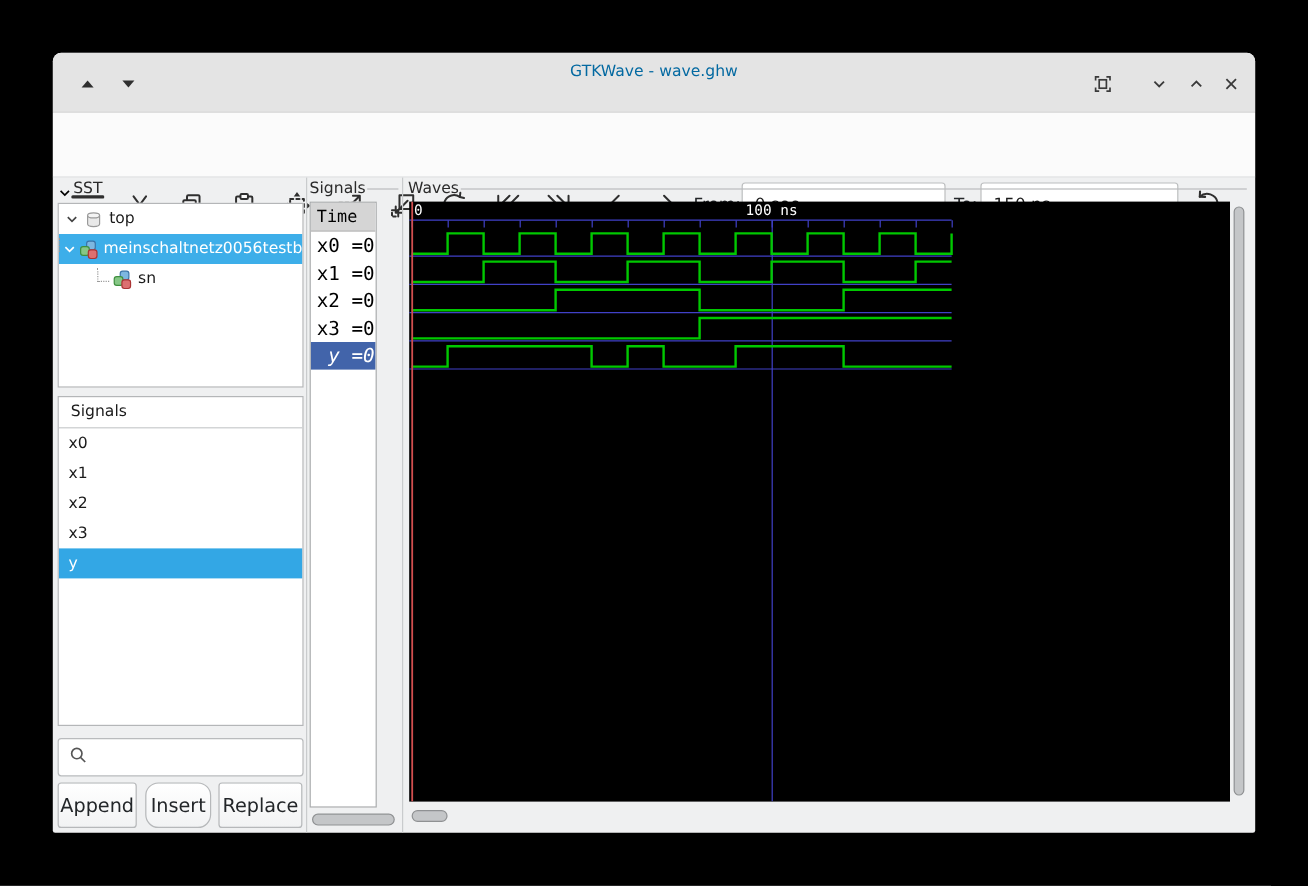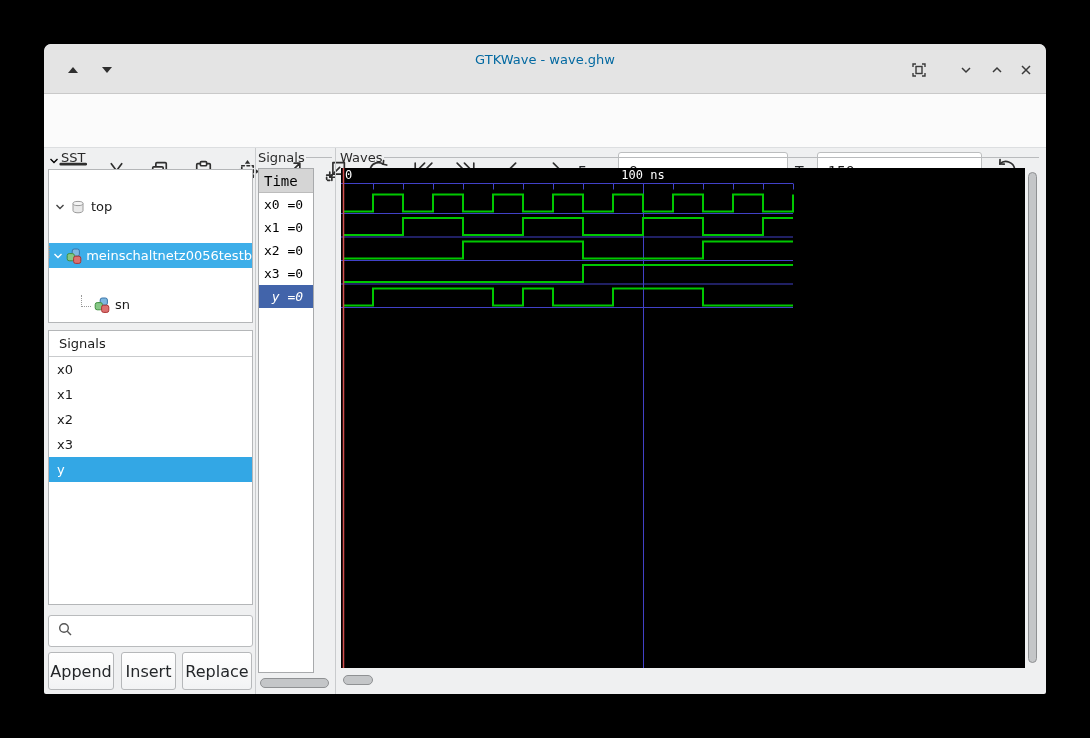--- a/index.html
+++ b/index.html
@@ -21,40 +21,40 @@
   .tool-input{position:absolute;top:58px;height:38px;border:1px solid #bcbebf;border-radius:3px;background:#fff;
     font-size:14px;color:#1b1b1b;padding:0 10px;font-family:"DejaVu Sans","Liberation Sans",sans-serif;outline:none;}
   
   .vdivider{position:absolute;top:104px;width:1px;height:546px;background:#c9cbcd;}
   .frame-label{position:absolute;font-size:13px;color:#2a2a2a;background:transparent;}
   .frame-line{position:absolute;height:1px;background:#b9bbbd;}
   
   #sst-header{position:absolute;left:17px;top:106px;font-size:13px;color:#2a2a2a;}
   #sst-chevron{position:absolute;left:4px;top:108px;}
   #sst-box{position:absolute;left:4px;top:125px;width:205px;height:154px;background:#fff;border:1px solid #b4b6b8;overflow:hidden;}
-  .tree-row{position:relative;height:25px;display:flex;align-items:center;font-size:13px;color:#1b1b1b;white-space:nowrap;overflow:hidden;margin-top:24px;}
+  .tree-row{position:relative;height:25px;display:flex;align-items:center;font-size:13px;color:#1b1b1b;white-space:nowrap;overflow:hidden;}
   .tree-row.selected{background:#3daee9;color:#fff;}
   .tree-conn{display:inline-block;width:10px;height:12px;border-left:1px dotted #9a9a9a;border-bottom:1px dotted #9a9a9a;margin:-8px 2px 0 0;}
   .tree-exp{display:inline-flex;width:14px;justify-content:center;margin-right:2px;}
   .tree-ico{display:inline-flex;width:18px;justify-content:center;margin-right:4px;}
   
   #sig-box{position:absolute;left:4px;top:286px;width:205px;height:275px;background:#fff;border:1px solid #b4b6b8;overflow:hidden;}
   #sig-box-header{height:26px;line-height:26px;padding-left:10px;font-size:13px;color:#1b1b1b;border-bottom:1px solid #c9cbcd;}
   .sig-item{height:25px;line-height:25px;padding-left:8px;font-size:13px;color:#1b1b1b;}
   .sig-item.selected{background:#33a7e5;color:#fff;}
   #search-box{position:absolute;left:4px;top:571px;width:205px;height:32px;background:#fff;border:1px solid #b9bbbd;border-radius:3px;display:flex;align-items:center;padding-left:8px;}
   #search-input{border:none;outline:none;flex:1;height:28px;font-size:13px;background:transparent;margin-left:6px;}
   .action-btn{position:absolute;top:608px;height:38px;background:linear-gradient(#ffffff,#f2f3f4);border:1px solid #b6b8ba;border-radius:3px;
     font-size:16px;color:#232629;display:flex;align-items:center;justify-content:center;font-family:"DejaVu Sans","Liberation Sans",sans-serif;}
   
   #names-box{position:absolute;left:214px;top:124px;width:56px;height:505px;background:#fff;border:1px solid #a8aaac;overflow:hidden;}
   #time-header{height:24px;line-height:24px;background:#d5d5d5;border-bottom:1px solid #bcbcbc;
     font-family:"DejaVu Sans Mono","Liberation Mono",monospace;font-size:14px;color:#000;padding-left:5px;}
   .name-row{height:23px;line-height:23px;padding-left:5px;font-family:"DejaVu Sans Mono","Liberation Mono",monospace;
-    font-size:13px;color:#000;white-space:pre;}
+    font-size:16px;color:#000;white-space:pre;}
   .name-row.selected{background:#4264aa;color:#fff;font-style:italic;}
   
   .hscroll{position:absolute;height:12px;}
   .hthumb{position:absolute;top:1px;height:10px;background:#c4c6c8;border:1px solid #8f9193;border-radius:5px;}
   #waves-vscroll{position:absolute;left:984px;top:126px;width:10px;height:498px;}
   #waves-vthumb{position:absolute;left:0;top:2px;width:9px;height:491px;background:#c4c6c8;border:1px solid #8f9193;border-radius:5px;}
   
   #wave-canvas{position:absolute;left:297px;top:124px;width:684px;height:500px;background:#000;}
   text.tl{font-family:"DejaVu Sans Mono","Liberation Mono",monospace;font-size:12px;}
 </style>
@@ -257,21 +257,21 @@
   </div>
   <div id="search-box">
     <span id="search-ico"><svg width="16" height="16" viewBox="0 0 16 16">
           <circle cx="7" cy="7" r="4.3" stroke="#555" stroke-width="1.4" fill="none"></circle>
           <path d="M10.3 10.3 14 14" stroke="#555" stroke-width="1.4"></path>
         </svg></span>
     <input id="search-input" placeholder="" style="">
   </div>
   <div id="action-buttons">
       <div class="action-btn" style="left: 4px; width: 66px;">Append</div>
-      <div class="action-btn" style="left: 77px; width: 55px;">Insert</div>
+      <div class="action-btn" style="left: 77px; width: 55px; border-radius: 11px;">Insert</div>
       <div class="action-btn" style="left: 138px; width: 70px;">Replace</div>
     </div>
 
   <span class="frame-label" style="left:214px;top:106px;">Signals</span>
   <div class="frame-line" style="left:262px;top:113px;width:26px;"></div>
   <div id="names-box">
     <div id="time-header">Time</div>
     <div id="name-rows">
         <div class="name-row">x0 =0</div>
         <div class="name-row">x1 =0</div>

